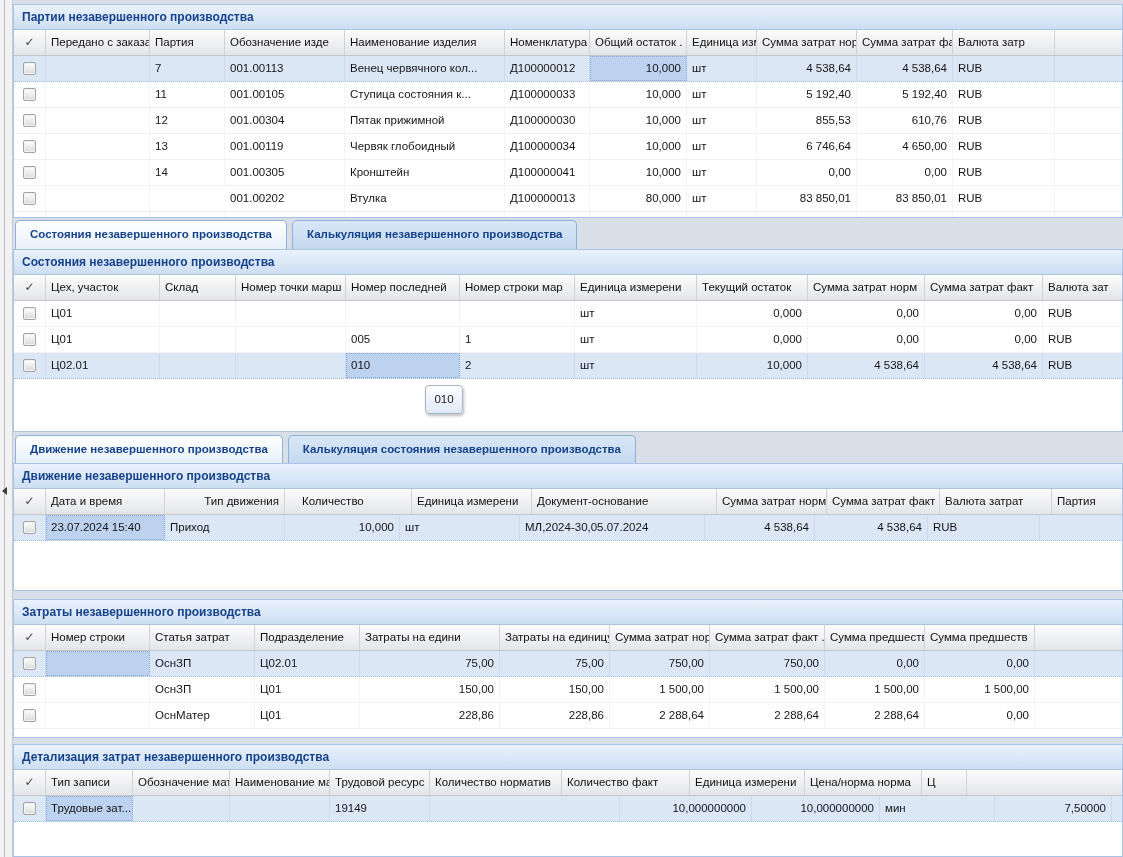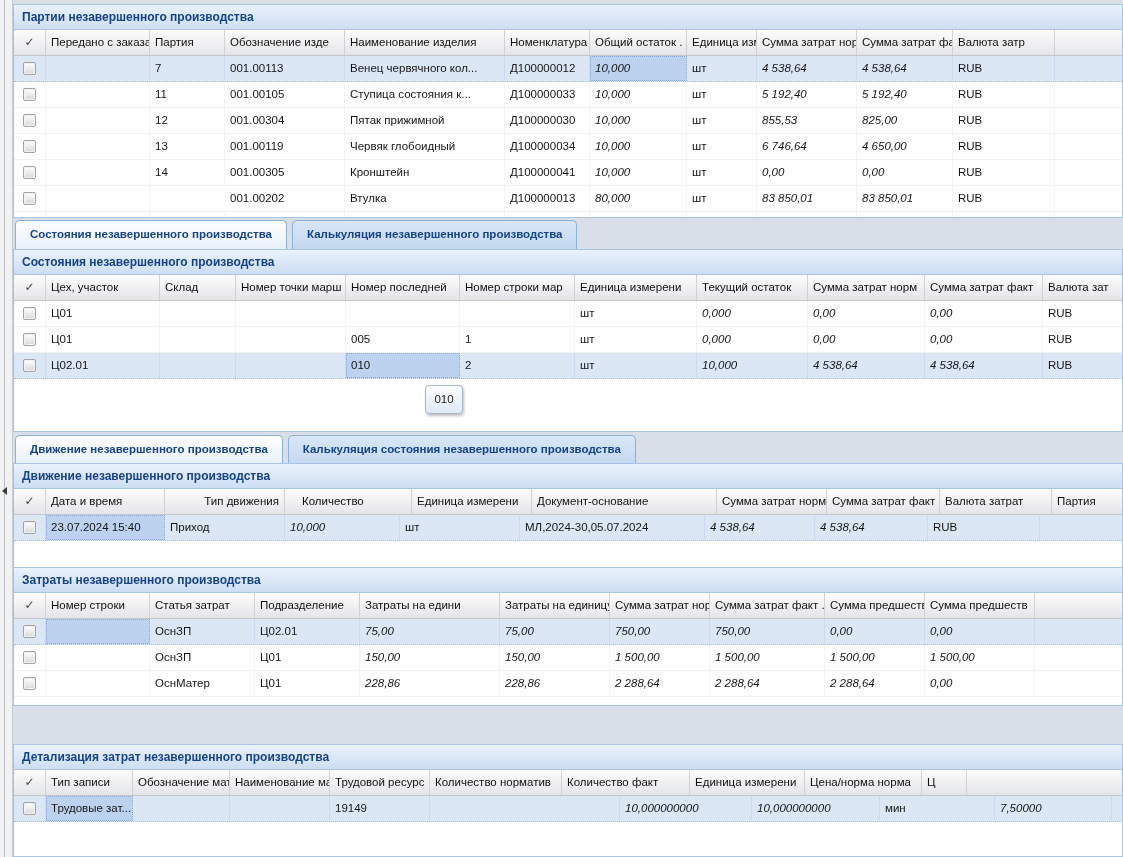--- a/index.html
+++ b/index.html
@@ -31,21 +31,21 @@
     background:linear-gradient(#fcfcfc,#e4e5e8);
     border-bottom:1px solid #c6c6c6; }
   .gh { flex:none; padding:0 5px; line-height:25px; white-space:nowrap;
     overflow:hidden; border-right:1px solid #d2d2d2; color:#111; }
   .gh-check { text-align:center; color:#444; font-size:12px; font-weight:bold; }
   .grow { display:flex; height:26px; background:#fff; border-bottom:1px solid #eff1f3; }
   .grow.sel { background:#dce7f6; border-bottom:1px dotted #a5bcdf; }
   .gc { flex:none; padding:0 5px; line-height:25px; white-space:nowrap;
     overflow:hidden; border-right:1px solid #f3f4f6; color:#151515; }
   .grow.sel .gc { border-right-color:#cbdaf0; }
-  .gc.r { text-align:left;font-style:italic; }
+  .gc.r { text-align:right; }
   .gc.selcell { background:#bcd2ef; outline:1px dotted #89a8d4; outline-offset:-1px; }
   .gc-check { display:flex; align-items:center; justify-content:center; }
   .cbox { display:inline-block; width:13px; height:13px;
     border:1px solid #a3a3a3; border-radius:2px;
     background:linear-gradient(#ffffff,#d9d9d9);
     box-shadow:inset 0 0 0 1px #f2f2f2; }
   .cliprow { overflow:hidden; }
   
   .tabbar { position:absolute; left:15px; height:29px; display:flex; gap:5px; }
   .tab { flex:none; height:29px; line-height:27px; padding:0 14px;
@@ -119,21 +119,21 @@
           <span class="cbox"></span>
         </div>
         <div class="gc" style="width: 104px;"></div>
         <div class="gc" style="width: 75px;">12</div>
         <div class="gc" style="width: 120px;">001.00304</div>
         <div class="gc" style="width: 160px;">Пятак прижимной</div>
         <div class="gc" style="width: 85px;">Д100000030</div>
         <div class="gc r" style="width: 97px;">10,000</div>
         <div class="gc" style="width: 70px;">шт</div>
         <div class="gc r" style="width: 100px;">855,53</div>
-        <div class="gc r" style="width: 96px;">825,00</div>
+        <div class="gc r" style="width: 96px;">610,76</div>
         <div class="gc" style="width: 102px;">RUB</div>
       </div>
       <div class="grow">
         <div class="gc gc-check" style="width: 32px;">
           <span class="cbox"></span>
         </div>
         <div class="gc" style="width: 104px;"></div>
         <div class="gc" style="width: 75px;">13</div>
         <div class="gc" style="width: 120px;">001.00119</div>
         <div class="gc" style="width: 160px;">Червяк глобоидный</div>
@@ -301,21 +301,21 @@
         <div class="gc" style="width: 120px;">шт</div>
         <div class="gc" style="width: 185px;">МЛ,2024-30,05.07.2024</div>
         <div class="gc r" style="width: 110px;">4 538,64</div>
         <div class="gc r" style="width: 113px;">4 538,64</div>
         <div class="gc" style="width: 112px;">RUB</div>
         <div class="gc" style="width: 110px;"></div>
       </div>
     </div>
 </div>
 
-<div class="panel" style="top:567px;height:139px">
+<div class="panel" style="top:599px;height:139px">
   <div class="phead">Затраты незавершенного производства</div>
   <div class="gridwrap">
       <div class="ghead">
         <div class="gh gh-check" style="width: 32px;">✓</div>
         <div class="gh" style="width: 104px;">Номер строки</div>
         <div class="gh" style="width: 105px;">Статья затрат</div>
         <div class="gh" style="width: 105px;">Подразделение</div>
         <div class="gh" style="width: 140px;">Затраты на едини</div>
         <div class="gh" style="width: 110px;">Затраты на единицу</div>
         <div class="gh" style="width: 100px;">Сумма затрат норм</div>

